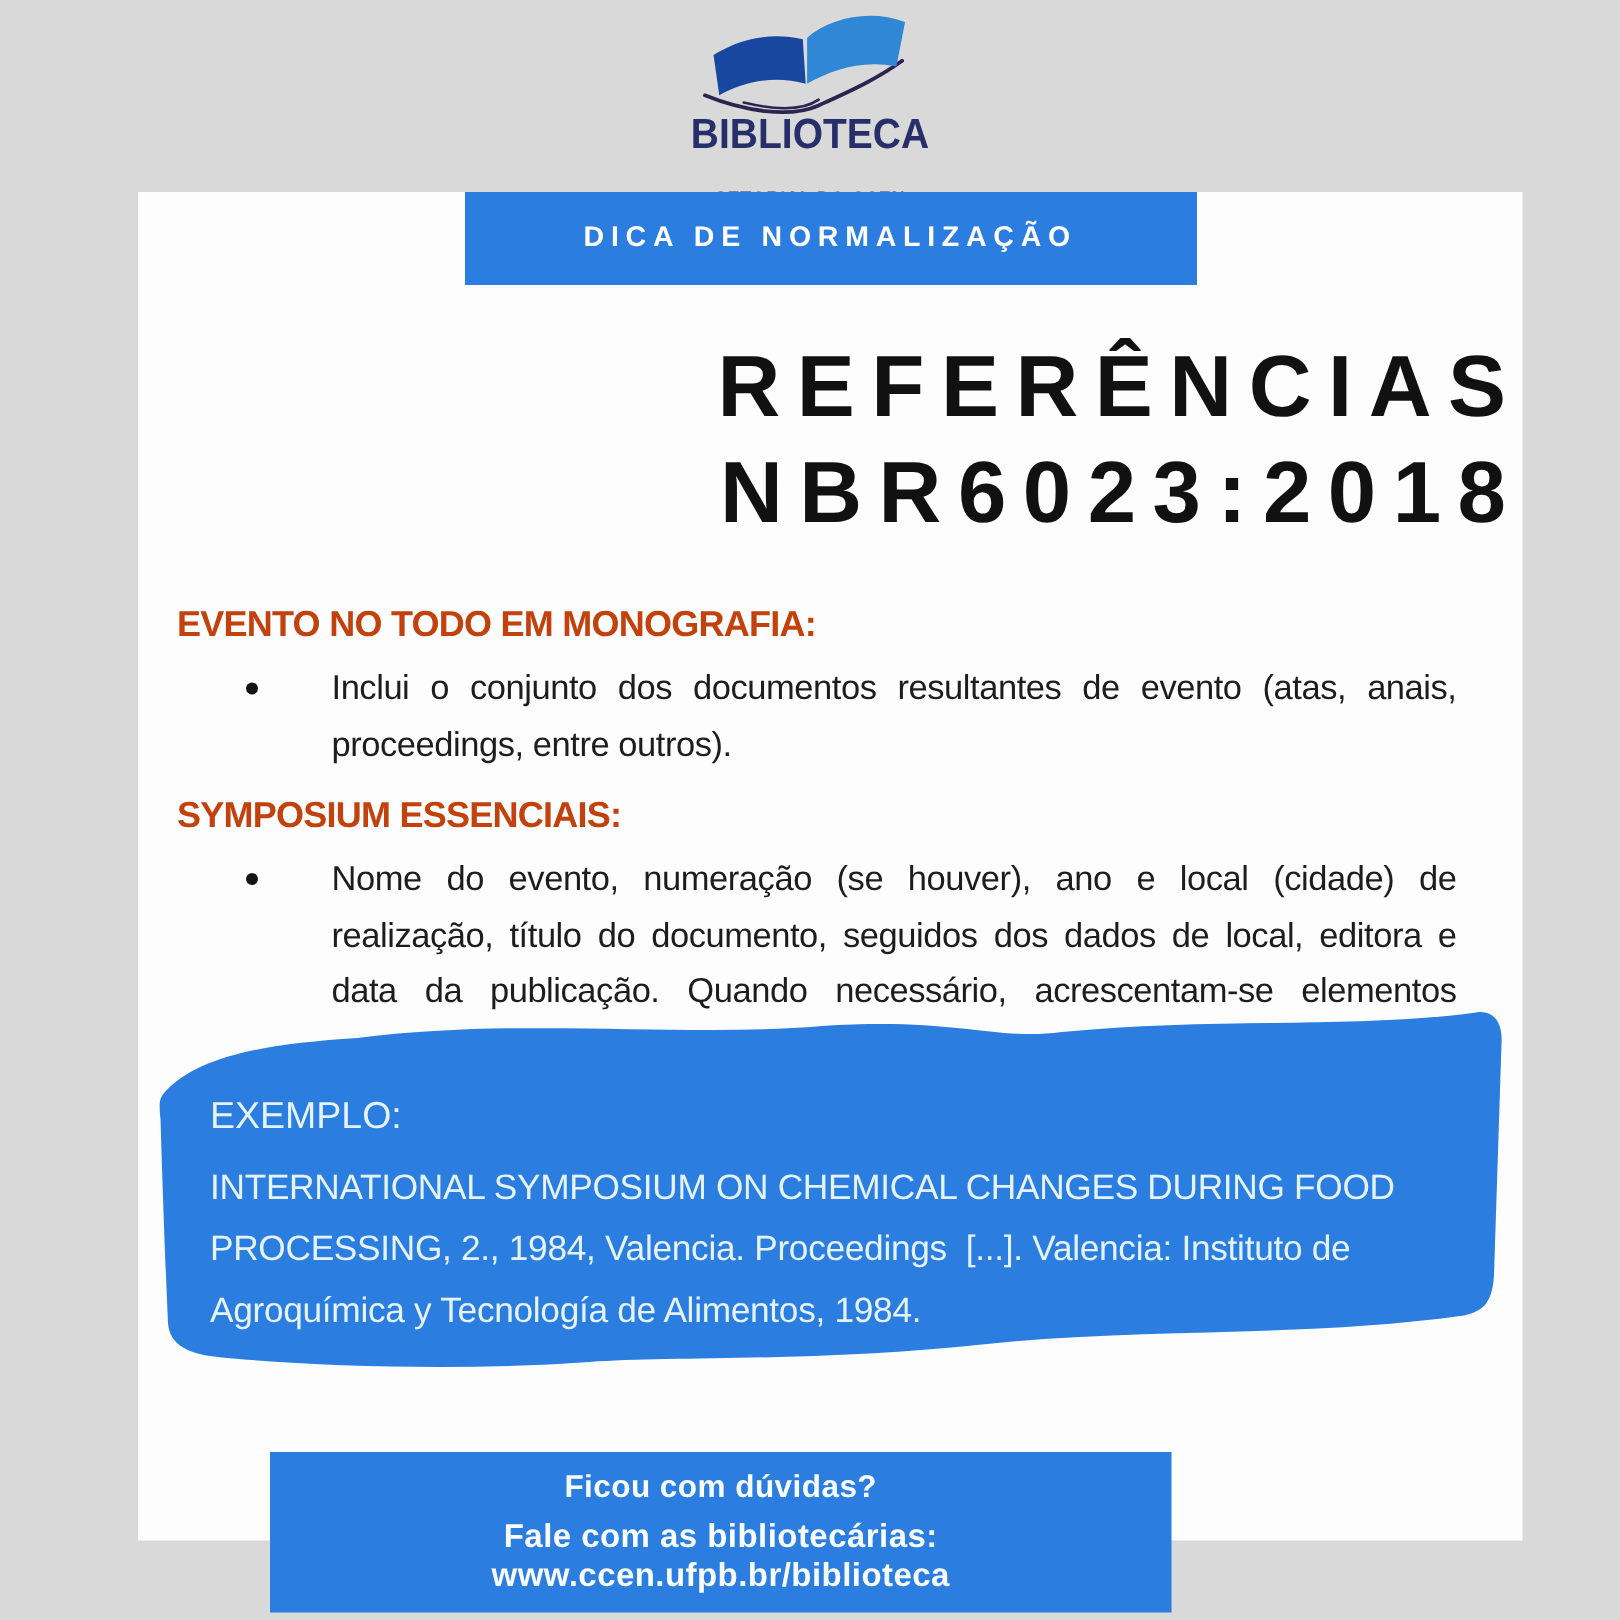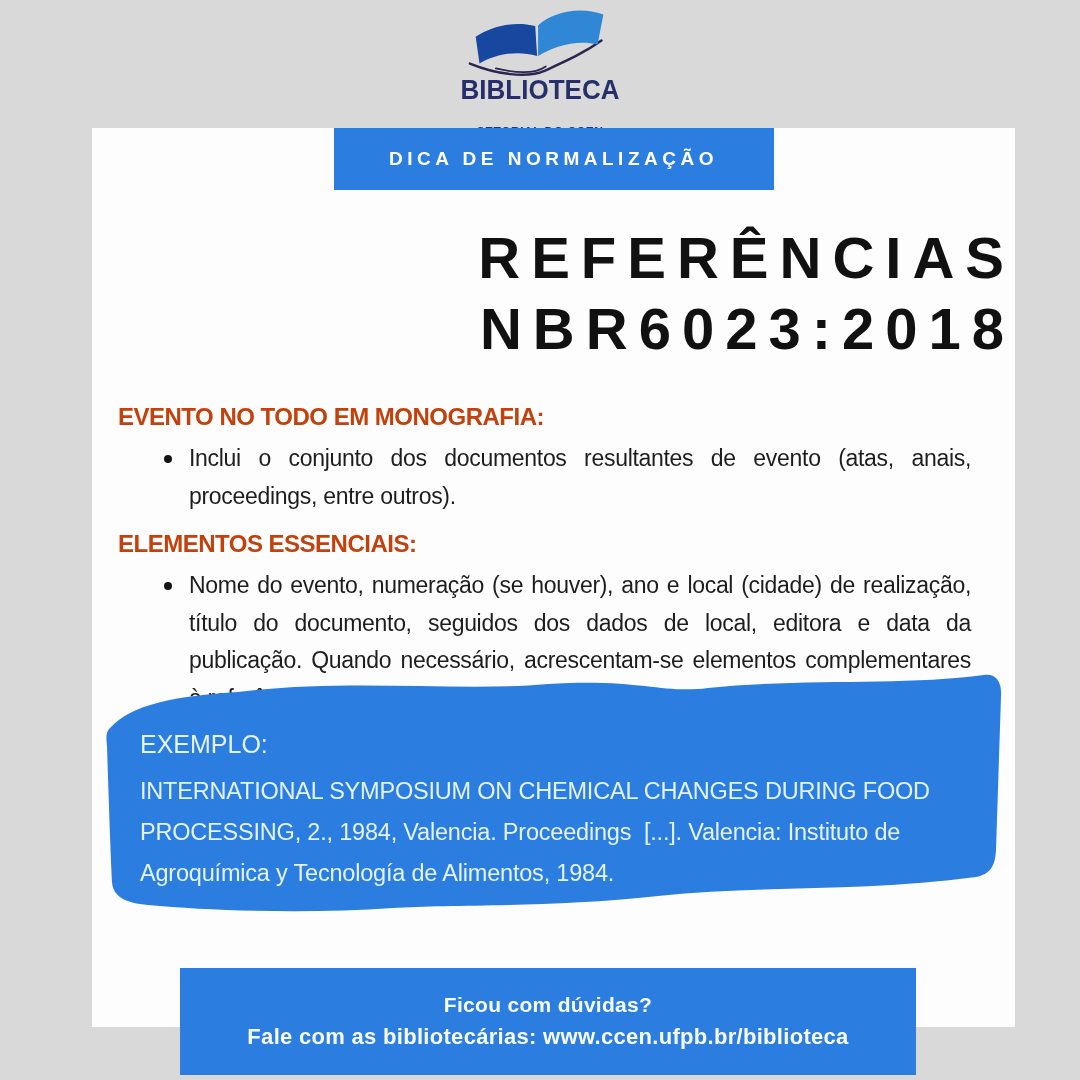--- a/index.html
+++ b/index.html
@@ -25,36 +25,36 @@
     font-size:12px;font-weight:bold;color:var(--logo-text);
     letter-spacing:.5px;margin-top:20px;
   }
   
   .card{
     position:absolute;left:92px;top:128px;width:923px;height:899px;
     background:var(--card);
   }
   .tip-banner{
     position:absolute;top:0;left:50%;transform:translateX(-50%);
-    width:440px;height:62px;background:var(--accent);
+    width:488px;height:62px;background:var(--accent);
     display:flex;align-items:center;justify-content:center;
     color:#ffffff;font-weight:bold;font-size:19px;letter-spacing:4.5px;
   }
   .title{
     margin:0;padding-top:94px;text-align:right;text-indent:11px;
     font-size:58px;line-height:71px;font-weight:bold;
     letter-spacing:11px;color:var(--ink);
   }
   .section{margin:38px 44px 0 26px;}
   .section.second{margin-top:14px;}
   .section h2{
     margin:0 0 8px 0;font-size:24px;line-height:30px;font-weight:bold;
     color:#c2410c;letter-spacing:-0.5px;
   }
-  .bullet{display:flex;margin:0 0 0 46px;}
+  .bullet{display:flex;margin:0 0 0 46px;gap:32px;}
   .bullet .dot{
     width:8px;height:8px;border-radius:50%;background:#141414;
     margin:15px 17px 0 0;flex:none;
   }
   .bullet p{
     margin:0;font-size:23px;line-height:37.5px;color:var(--body-ink);
     text-align:justify;letter-spacing:-0.3px;
   }
   
   .example{position:absolute;left:6px;top:540px;width:905px;height:255px;}
@@ -62,21 +62,21 @@
   .example-text{position:absolute;left:42px;top:62px;width:830px;}
   .example-label{
     margin:0 0 13px 0;font-size:25px;line-height:28px;color:var(--example-ink);
   }
   .example-ref{
     margin:0;font-size:23.5px;line-height:41px;color:var(--example-ink);
     letter-spacing:-0.2px;white-space:pre-wrap;
   }
   
   .footer-banner{
-    position:absolute;left:180px;top:968px;width:736px;height:107px;
+    position:absolute;left:180px;top:968px;width:601px;height:107px;
     background:var(--accent);color:#f7fcff;text-align:center;
     display:flex;flex-direction:column;justify-content:center;gap:7px;
   }
   .footer-line1{margin:0;font-size:21px;font-weight:bold;letter-spacing:.3px;}
   .footer-line2{margin:0;font-size:22px;font-weight:bold;letter-spacing:.3px;}
 </style>
 </head>
 <body>
 
 <div>
@@ -108,21 +108,21 @@
 
     <section class="section">
       <h2>EVENTO NO TODO EM MONOGRAFIA:</h2>
       <div class="bullet">
         <span class="dot"></span>
         <p>Inclui o conjunto dos documentos resultantes de evento (atas, anais, proceedings, entre outros).</p>
       </div>
     </section>
 
     <section class="section second">
-      <h2>ELEMENTOS ESSENCIAIS:</h2>
+      <h2>SYMPOSIUM ESSENCIAIS:</h2>
       <div class="bullet">
         <span class="dot"></span>
         <p>Nome do evento, numeração (se houver), ano e local (cidade) de realização, título do documento, seguidos dos dados de local, editora e data da publicação. Quando necessário, acrescentam-se elementos complementares à referência para melhor identificar o documento.</p>
       </div>
     </section>
 
     <div class="example">
       <svg viewBox="0 0 905 255" preserveAspectRatio="none" aria-hidden="true">
         <path fill="var(--accent)" d="
           M 12,60

